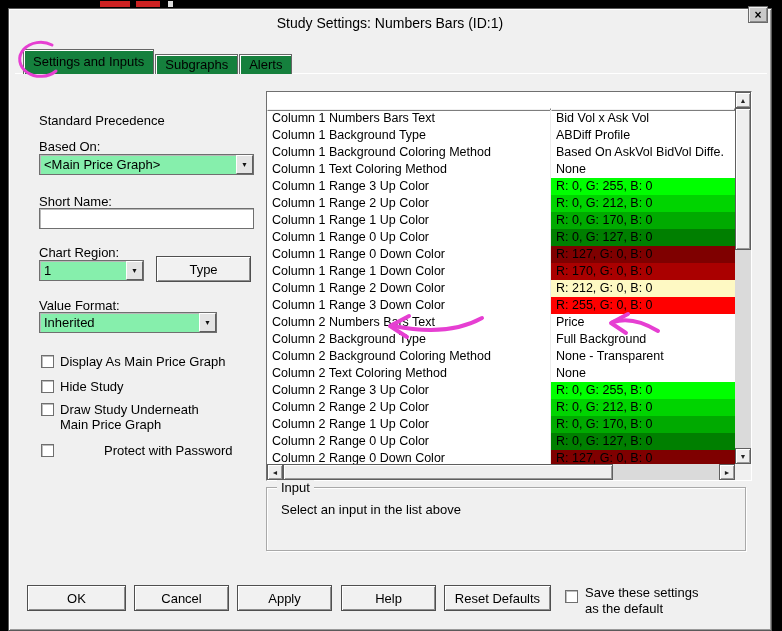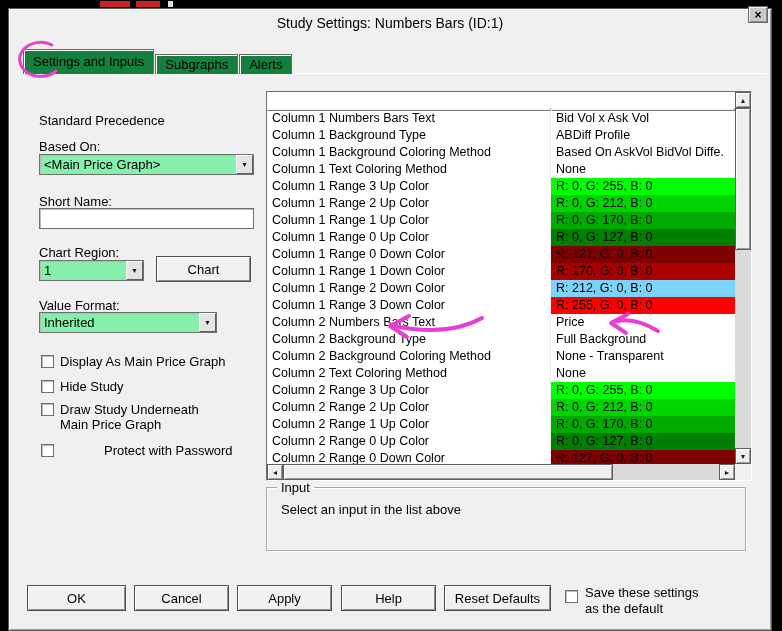--- a/index.html
+++ b/index.html
@@ -115,21 +115,21 @@
     </div>
 
     <div class="lbl" style="left:30px;top:185px;">Short Name:</div>
     <div class="field" style="left:30px;top:199px;width:215px;height:21px;"></div>
 
     <div class="lbl" style="left:30px;top:236px;">Chart Region:</div>
     <div class="combo" style="left:30px;top:251px;width:105px;height:21px;">
       <div class="combo-text">1</div>
       <div class="combo-btn">▼</div>
     </div>
-    <div class="btn" style="left:147px;top:247px;width:95px;height:26px;">Chart</div>
+    <div class="btn" style="left:147px;top:247px;width:95px;height:26px;">Type</div>
 
     <div class="lbl" style="left:30px;top:289px;">Value Format:</div>
     <div class="combo" style="left:30px;top:303px;width:178px;height:21px;">
       <div class="combo-text">Inherited</div>
       <div class="combo-btn">▼</div>
     </div>
 
     <div class="cb" style="left:32px;top:345px;">
       <div class="cb-box"></div>
       <div class="cb-label">Display As Main Price Graph</div>
@@ -189,21 +189,21 @@
           <div class="trow">
             <div class="tcell name">Column 1 Range 0 Down Color</div>
             <div class="tcell value" style="background: rgb(127, 0, 0);">R: 127, G: 0, B: 0</div>
           </div>
           <div class="trow">
             <div class="tcell name">Column 1 Range 1 Down Color</div>
             <div class="tcell value" style="background: rgb(170, 0, 0);">R: 170, G: 0, B: 0</div>
           </div>
           <div class="trow">
             <div class="tcell name">Column 1 Range 2 Down Color</div>
-            <div class="tcell value" style="background: #7dd3fc;">R: 212, G: 0, B: 0</div>
+            <div class="tcell value" style="background: #fef9c3;">R: 212, G: 0, B: 0</div>
           </div>
           <div class="trow">
             <div class="tcell name">Column 1 Range 3 Down Color</div>
             <div class="tcell value" style="background: rgb(255, 0, 0);">R: 255, G: 0, B: 0</div>
           </div>
           <div class="trow">
             <div class="tcell name">Column 2 Numbers Bars Text</div>
             <div class="tcell value">Price</div>
           </div>
           <div class="trow">

